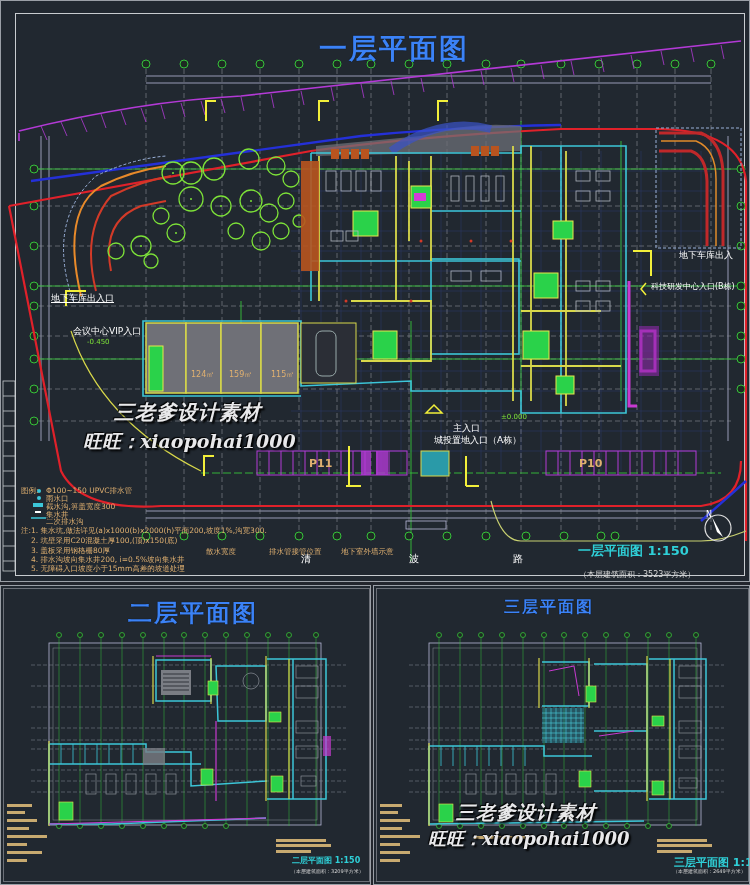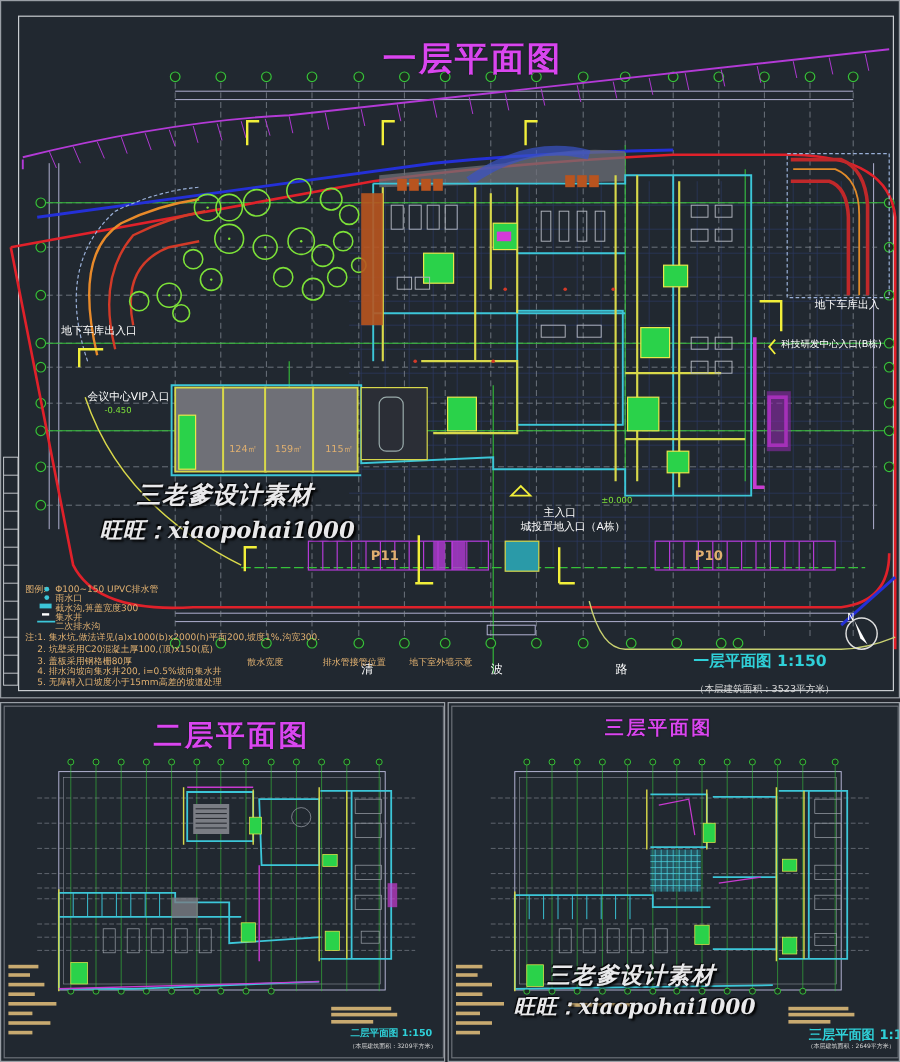--- a/index.html
+++ b/index.html
@@ -1,19 +1,19 @@
 <!DOCTYPE html>
 <html><head>
 <meta charset="utf-8">
 <style>
   html,body{margin:0;padding:0;background:#23262d;}
   body{width:750px;height:885px;position:relative;overflow:hidden;font-family:"DejaVu Sans","Liberation Sans",sans-serif;}
   .sheet{position:absolute;background:#212830;border:1px solid #9a9fa6;box-sizing:border-box;overflow:hidden;}
   .sheet-inner{position:absolute;border:1px solid #c8ccd0;box-sizing:border-box;}
-  .title-main{position:absolute;color:#d946ef;font-weight:bold;letter-spacing:2px;white-space:nowrap;text-shadow:0 0 1px #000;}
+  .title-main{position:absolute;color:#3b82f6;font-weight:bold;letter-spacing:2px;white-space:nowrap;text-shadow:0 0 1px #000;}
   .cad-text{position:absolute;white-space:nowrap;font-size:9px;line-height:1;}
   .watermark{position:absolute;color:#e8e8ea;font-weight:bold;white-space:nowrap;text-shadow:2px 2px 2px #000,-1px -1px 1px #000;font-style:italic;}
   svg{position:absolute;left:0;top:0;}
   .scale-title{position:absolute;color:#2fd0d8;font-weight:bold;white-space:nowrap;}
   .scale-sub{position:absolute;color:#d8d8d8;white-space:nowrap;}
   .legend-line{position:absolute;color:#e0b070;font-size:7.5px;white-space:nowrap;line-height:1;}
   .parking-label{position:absolute;color:#e0b070;font-size:11px;font-weight:bold;}
 </style>
 </head>
 <body>
@@ -330,21 +330,21 @@
 
     <circle cx="38" cy="490" r="2" fill="#3cc6d8"></circle>
     <circle cx="38" cy="497" r="2" fill="#3cc6d8"></circle>
     <rect x="32" y="502" width="10" height="4" fill="#3cc6d8"></rect>
     <rect x="34" y="510" width="6" height="2" fill="#ffffff"></rect>
     <line x1="30" y1="517" x2="45" y2="517" stroke="#3cc6d8" stroke-width="1.5"></line>
   </svg>
 
   <div class="title-main" style="left:318px;top:29px;font-size:28px;">一层平面图</div>
 
-  <div class="cad-text" style="left:50px;top:271px;color:#ffffff;">地下车库出入口</div>
+  <div class="cad-text" style="left:50px;top:293px;color:#ffffff;text-decoration:underline;">地下车库出入口</div>
   <div class="cad-text" style="left:72px;top:326px;color:#ffffff;">会议中心VIP入口</div>
   <div class="cad-text" style="left:678px;top:250px;color:#ffffff;">地下车库出入</div>
   <div class="cad-text" style="left:650px;top:282px;color:#ffffff;font-size:8px;">科技研发中心入口(B栋)</div>
   <div class="cad-text" style="left:452px;top:423px;color:#ffffff;">主入口</div>
   <div class="cad-text" style="left:433px;top:435px;color:#ffffff;">城投置地入口（A栋）</div>
 
   <div class="cad-text" style="left:300px;top:553px;color:#ffffff;font-size:10px;">清</div>
   <div class="cad-text" style="left:408px;top:553px;color:#ffffff;font-size:10px;">波</div>
   <div class="cad-text" style="left:512px;top:553px;color:#ffffff;font-size:10px;">路</div>
 

